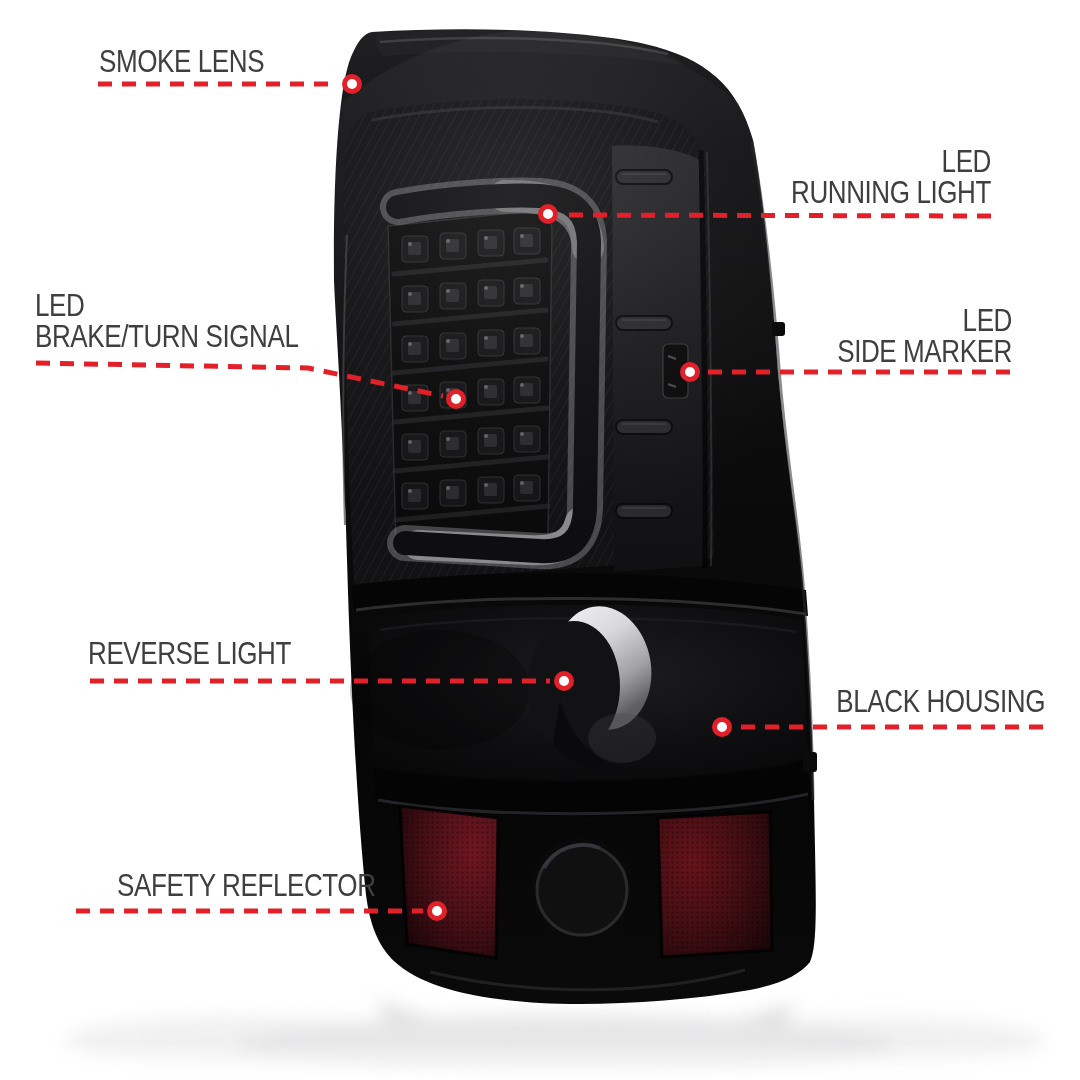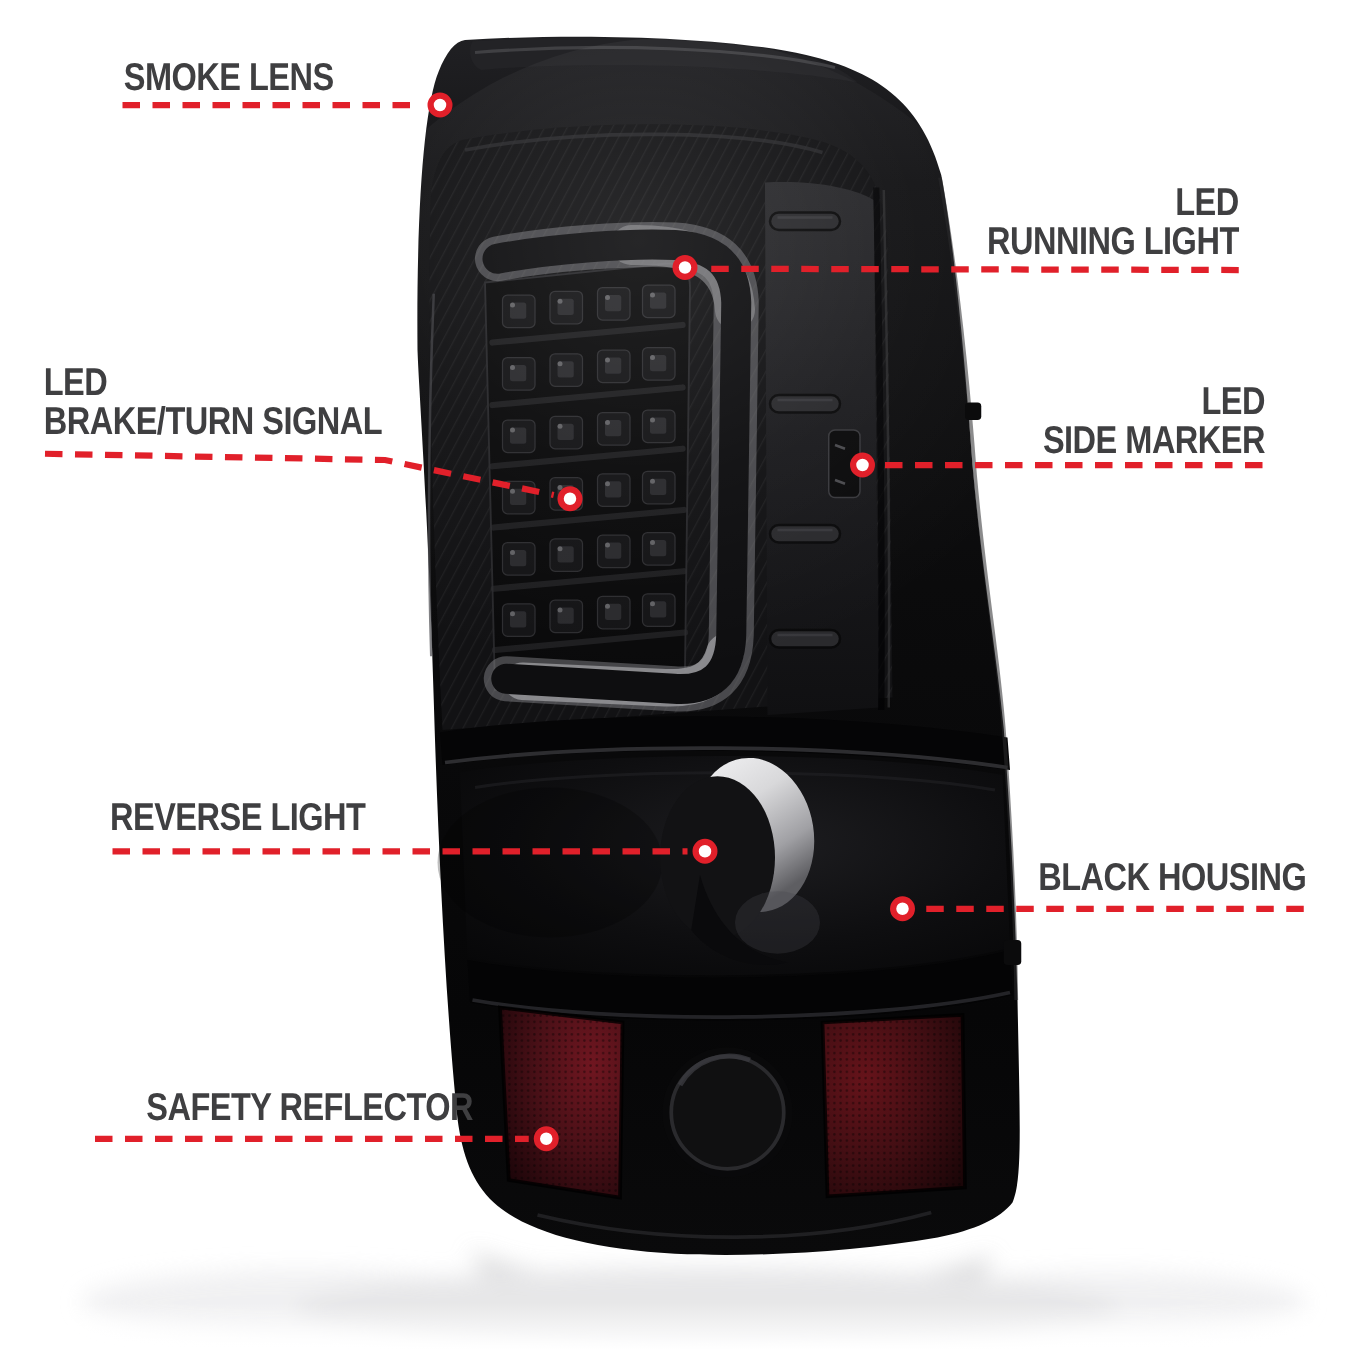--- a/index.html
+++ b/index.html
@@ -2,21 +2,21 @@
 <html><head>
 <meta charset="utf-8">
 <style>
   html,body{margin:0;padding:0;background:#ffffff;}
   .stage{
     position:relative;width:1080px;height:1080px;overflow:hidden;
     background:#ffffff;font-family:"Liberation Sans",sans-serif;
   }
   .layer{position:absolute;left:0;top:0;width:1080px;height:1080px;pointer-events:none;}
   #labels{position:absolute;left:0;top:0;width:1080px;height:1080px;pointer-events:none;}
-  .callout-label{position:absolute;white-space:nowrap;font-weight:700;}
+  .callout-label{position:absolute;white-space:nowrap;font-weight:400;}
   .callout-label .scale{transform:scaleX(0.84);}
   .callout-label.align-left .scale{transform-origin:left top;text-align:left;}
   .callout-label.align-right{transform:translateX(-100%);}
   .callout-label.align-right .scale{transform-origin:right top;text-align:right;}
 </style>
 </head>
 <body>
 
 <div class="stage" style="background: rgb(255, 255, 255);">
 

